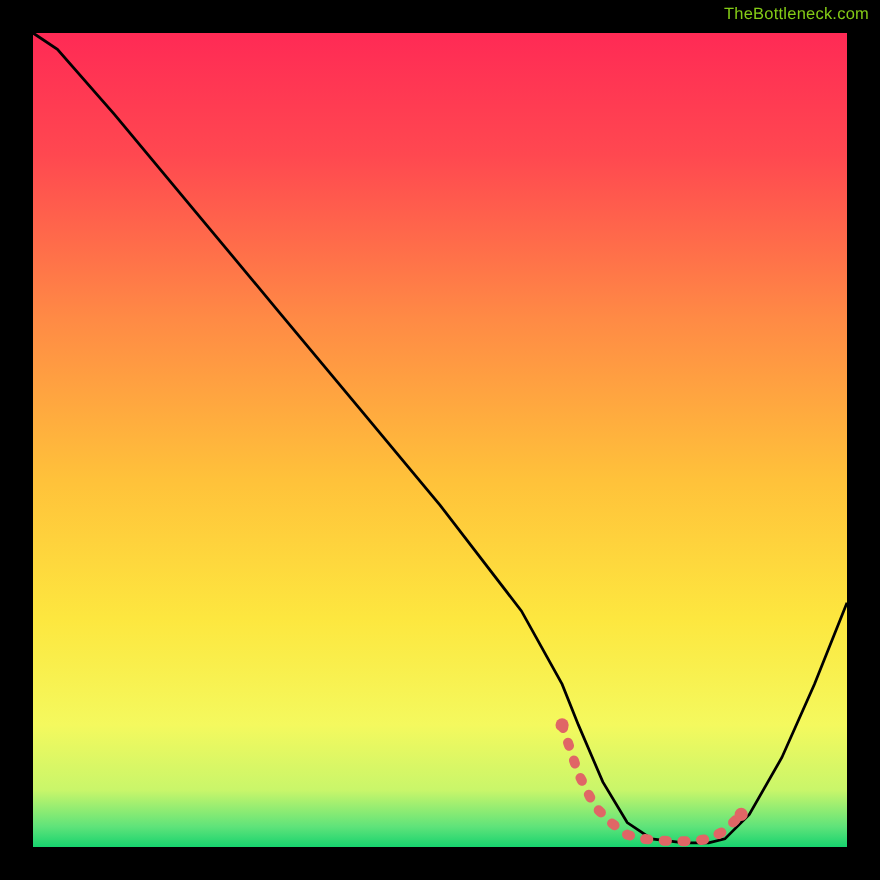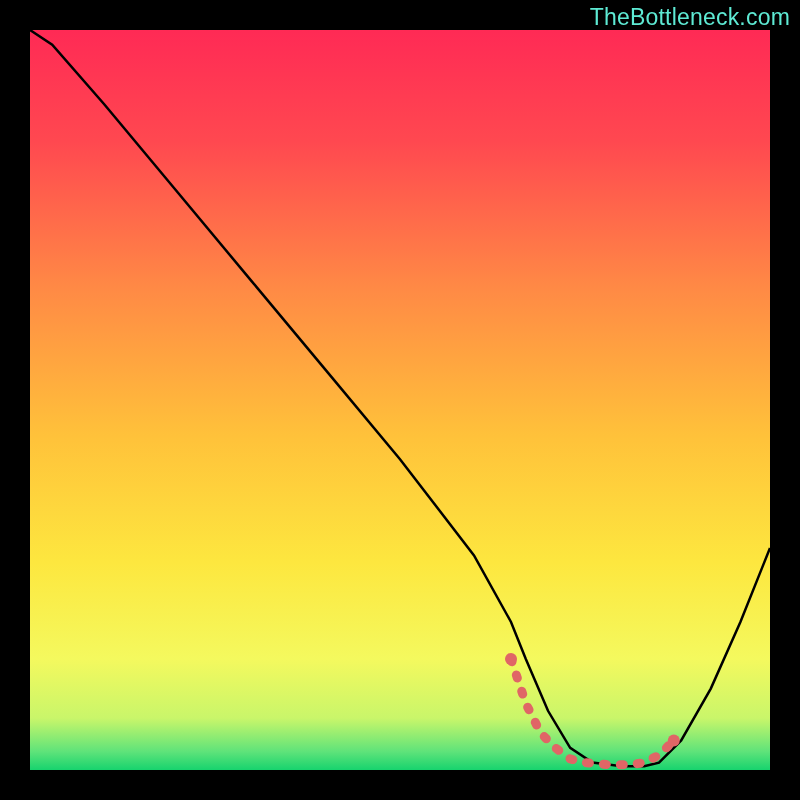--- a/index.html
+++ b/index.html
@@ -12,23 +12,23 @@
   }
   .wrap {
     position: relative;
     width: 800px;
     height: 800px;
   }
   .watermark {
     position: absolute;
     top: 4px;
     right: 10px;
-    color: #5eead4;
+    color: #84cc16;
     font-family: Arial, Helvetica, sans-serif;
-    font-size: 23px;
+    font-size: 15px;
     font-weight: 500;
     letter-spacing: 0.2px;
     user-select: none;
     text-align: right;
   }
   svg {
     position: absolute;
     top: 0;
     left: 0;
   }

